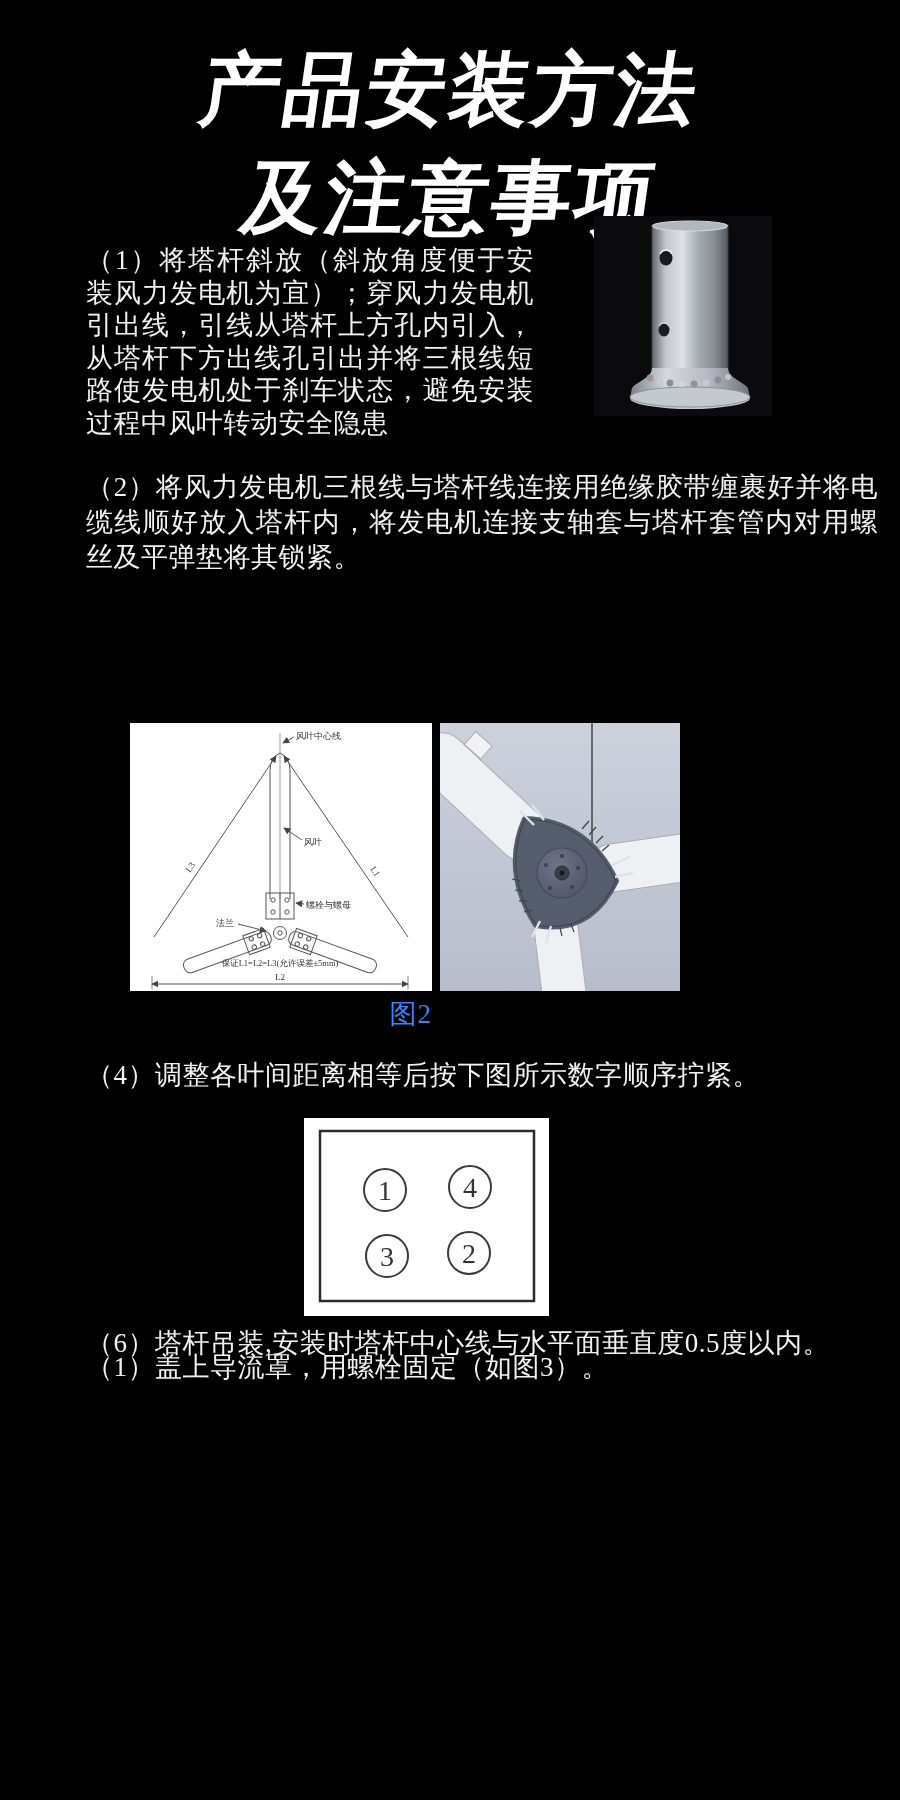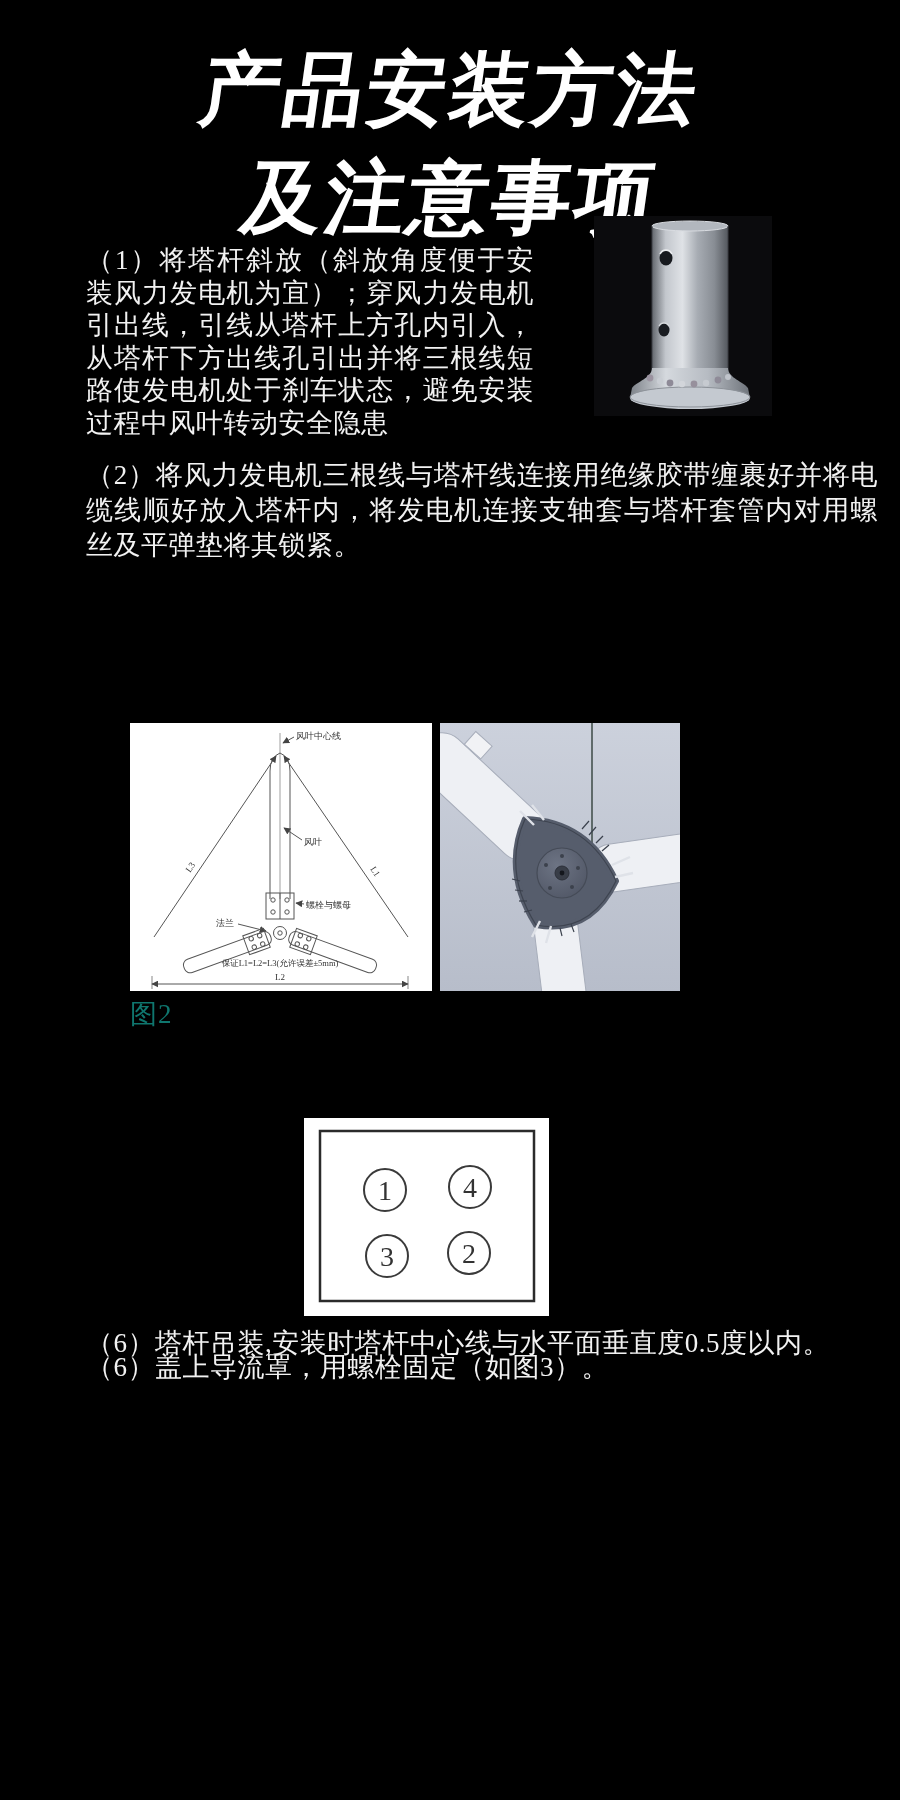--- a/index.html
+++ b/index.html
@@ -14,52 +14,53 @@
     font-family:"Liberation Sans","DejaVu Sans",sans-serif;
     font-weight:900;color:#ffffff;font-size:80px;line-height:108px;
     letter-spacing:3px;
   }
   .title .tline{display:inline-block;transform:skewX(-8deg);}
   .para{
     position:absolute;left:86px;font-size:27px;line-height:35px;
     color:#f2f2f2;letter-spacing:0.5px;text-align:justify;
   }
   .p1{top:244px;width:448px;line-height:32.5px;}
-  .p2{top:458px;width:792px;}
+  .p2{top:470px;width:792px;}
   .p3{top:612px;width:792px;}
   .p4{top:1058px;width:792px;}
   .p5{top:1350px;width:792px;}
   .p6{top:1326px;width:792px;}
   .photo{position:absolute;left:594px;top:216px;width:178px;height:200px;}
   .figrow-img{position:absolute;top:723px;height:268px;}
   #fig2{left:130px;width:302px;background:#0c4a6e;}
   #fig3{left:440px;width:240px;}
   .caption{
-    position:absolute;top:996px;font-size:27px;color:#0f766e;
-    text-align:left;letter-spacing:1px;
+    position:absolute;top:996px;font-size:27px;color:#3b82f6;
+    text-align:right;letter-spacing:1px;
   }
   #cap2{left:130px;width:302px;}
   #cap3{left:440px;width:240px;}
   #boltbox{position:absolute;left:304px;top:1118px;width:245px;height:198px;background:#ffffff;}
   svg{display:block;}
   .svgtext{font-family:"Liberation Serif","DejaVu Serif",serif;}
 </style>
 </head>
 <body>
 
 <div id="page">
 
   <div class="title">
     <div class="tline">产品安装方法</div><br>
     <div class="tline">及注意事项</div>
   </div>
 
   <div class="para p1">（1）将塔杆斜放（斜放角度便于安装风力发电机为宜）；穿风力发电机引出线，引线从塔杆上方孔内引入，从塔杆下方出线孔引出并将三根线短路使发电机处于刹车状态，避免安装过程中风叶转动安全隐患</div>
   <div class="para p2">（2）将风力发电机三根线与塔杆线连接用绝缘胶带缠裹好并将电缆线顺好放入塔杆内，将发电机连接支轴套与塔杆套管内对用螺丝及平弹垫将其锁紧。</div>
-  <div class="para p5">（6）盖上导流罩，用螺栓固定（如图3）。</div>
+  <div class="para p4">（4）调整各叶间距离相等后按下图所示数字顺序拧紧。</div>
+  <div class="para p5">（1）盖上导流罩，用螺栓固定（如图3）。</div>
   <div class="para p6">（6）塔杆吊装,安装时塔杆中心线与水平面垂直度0.5度以内。</div>
 
   <div class="photo">
     <svg width="178" height="200" viewBox="0 0 178 200">
       <defs>
         <linearGradient id="tubeGrad" x1="0" y1="0" x2="1" y2="0">
           <stop offset="0" stop-color="#63676d"></stop>
           <stop offset="0.18" stop-color="#c3c7cd"></stop>
           <stop offset="0.4" stop-color="#dfe2e6"></stop>
           <stop offset="0.6" stop-color="#a7acb3"></stop>

